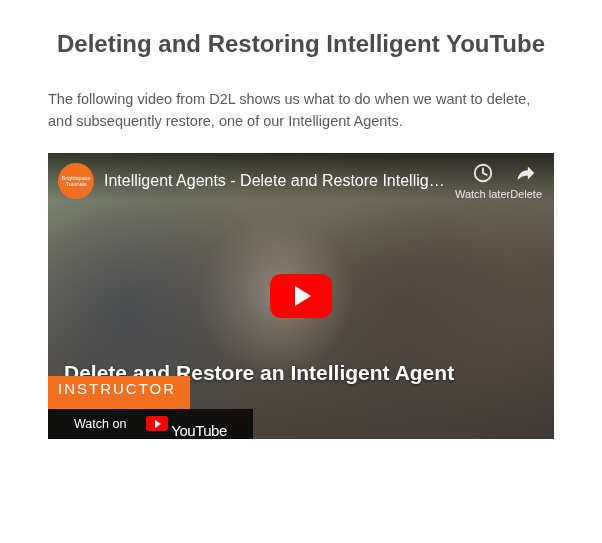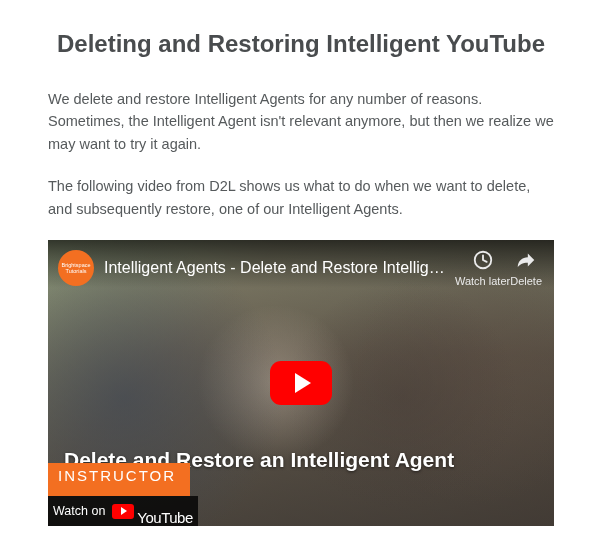--- a/index.html
+++ b/index.html
@@ -141,22 +141,22 @@
       z-index: 5;
     }
     .watch-on {
       position: absolute;
       left: 0;
       bottom: 0;
       height: 30px;
       background: rgba(0,0,0,0.78);
       display: flex;
       align-items: center;
-      padding: 0 5px;
-      gap: 7px;
+      padding: 0 26px;
+      gap: 20px;
       z-index: 6;
     }
     .watch-on-text {
       color: #fff;
       font-size: 12.5px;
       font-weight: 500;
     }
     .yt-logo {
       display: flex;
       align-items: center;
@@ -185,21 +185,20 @@
       letter-spacing: -0.5px;
       margin-left: 2px;
       margin-top: 13px;
     }
   </style>
 </head>
 <body>
 
 <div class="container">
   <h1 class="page-title">Deleting and Restoring Intelligent YouTube</h1>
-  <p class="intro-text">We delete and restore Intelligent Agents for any number of reasons. Sometimes, the Intelligent Agent isn't relevant anymore, but then we realize we may want to try it again.</p>
   <p class="second-text">The following video from D2L shows us what to do when we want to delete, and subsequently restore, one of our Intelligent Agents.</p>
 
   <div class="video-player">
     <div class="video-bg-blur"></div>
 
     <div class="video-topbar">
       <div class="channel-avatar">
         <div class="channel-avatar-text">Brightspace Tutorials</div>
       </div>
       <div class="video-title">Intelligent Agents - Delete and Restore Intelligent Age...</div>

